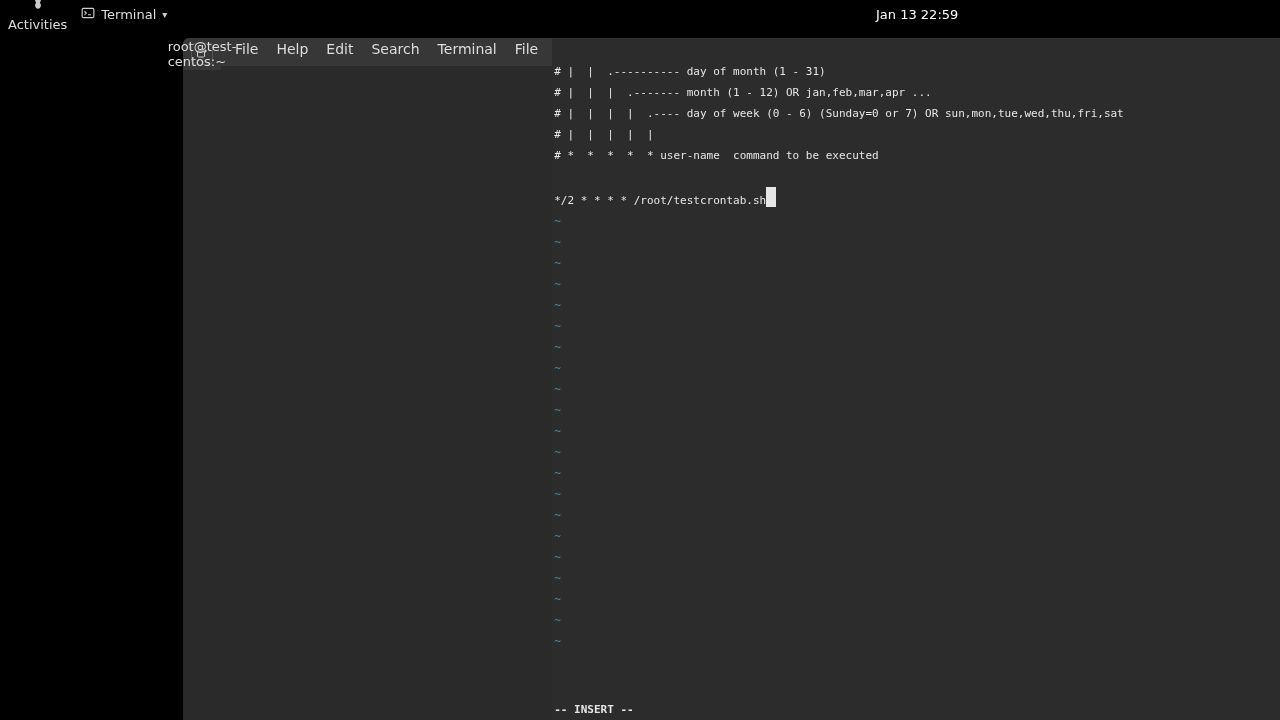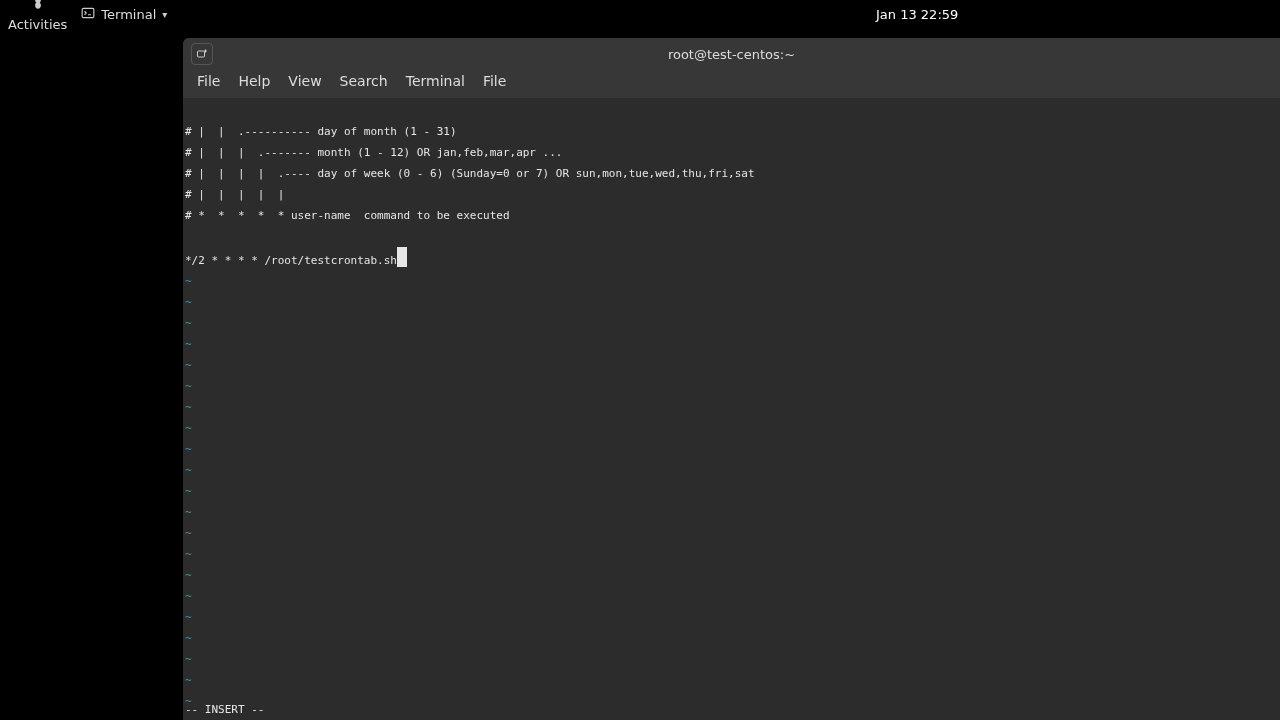--- a/index.html
+++ b/index.html
@@ -30,21 +30,21 @@
     .clock-offset { position: absolute; left: 876px; top: 0; height: 28px; display: flex; align-items: center; color: #ffffff; }
     .window {
       position: absolute;
       left: 183px;
       top: 38px;
       width: 1097px;
       height: 682px;
       background: #2a2a2a;
       border-top-left-radius: 6px;
       display: flex;
-      flex-direction: column;
+      flex-direction: row;
     }
     .titlebar {
       height: 32px;
       background: #373737;
       border-top-left-radius: 6px;
       display: flex;
       align-items: center;
       position: relative;
       padding: 0 8px;
     }
@@ -98,21 +98,21 @@
       display: inline-block;
       width: 10px;
       height: 20px;
       background: #e6e6e6;
       vertical-align: text-bottom;
     }
     .status-line {
       position: absolute;
       bottom: 0;
       left: 2px;
-      font-weight: normal;
+      font-weight: bold;
     }
   </style>
 </head>
 <body>
 
 <div class="topbar">
   <div class="topbar-left">
     <div class="activities">
       <span class="foot-icon">
         <svg viewBox="0 0 24 24">
@@ -143,21 +143,21 @@
             <rect x="3" y="6" width="14" height="12" rx="2" fill="none" stroke="#ccc" stroke-width="2"></rect>
             <path d="M19 3v6M16 6h6" stroke="#ccc" stroke-width="2"></path>
           </svg>
       </span>
     </div>
     <div class="win-title">root@test-centos:~</div>
   </div>
   <div class="menubar">
     <div class="menu-item">File</div>
     <div class="menu-item">Help</div>
-    <div class="menu-item">View</div>
+    <div class="menu-item">Edit</div>
     <div class="menu-item">Search</div>
     <div class="menu-item">Terminal</div>
     <div class="menu-item">File</div>
   </div>
   <div class="term-body">
 <span># |  |  .---------- day of month (1 - 31)</span>
 <span># |  |  |  .------- month (1 - 12) OR jan,feb,mar,apr ...</span>
 <span># |  |  |  |  .---- day of week (0 - 6) (Sunday=0 or 7) OR sun,mon,tue,wed,thu,fri,sat</span>
 <span># |  |  |  |  |</span>
 <span># *  *  *  *  * user-name  command to be executed</span>

